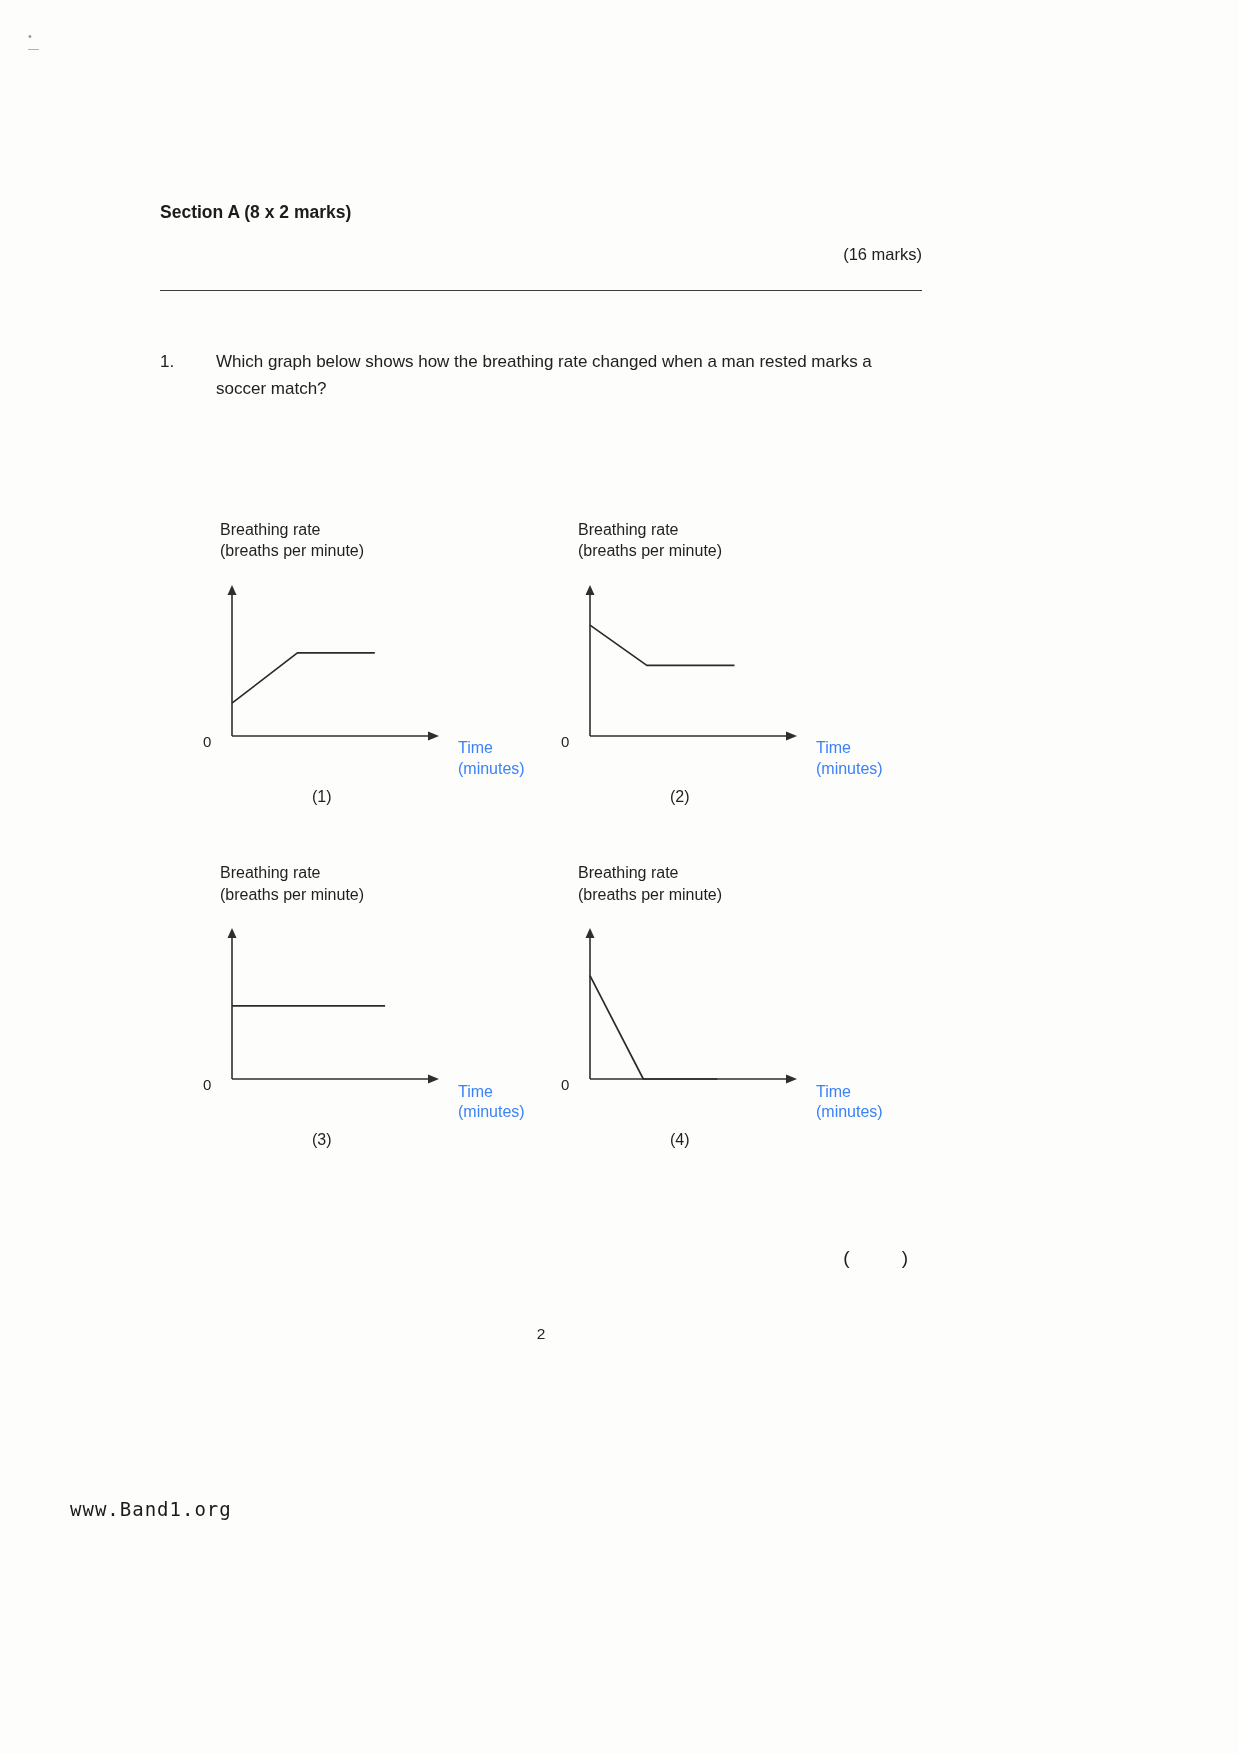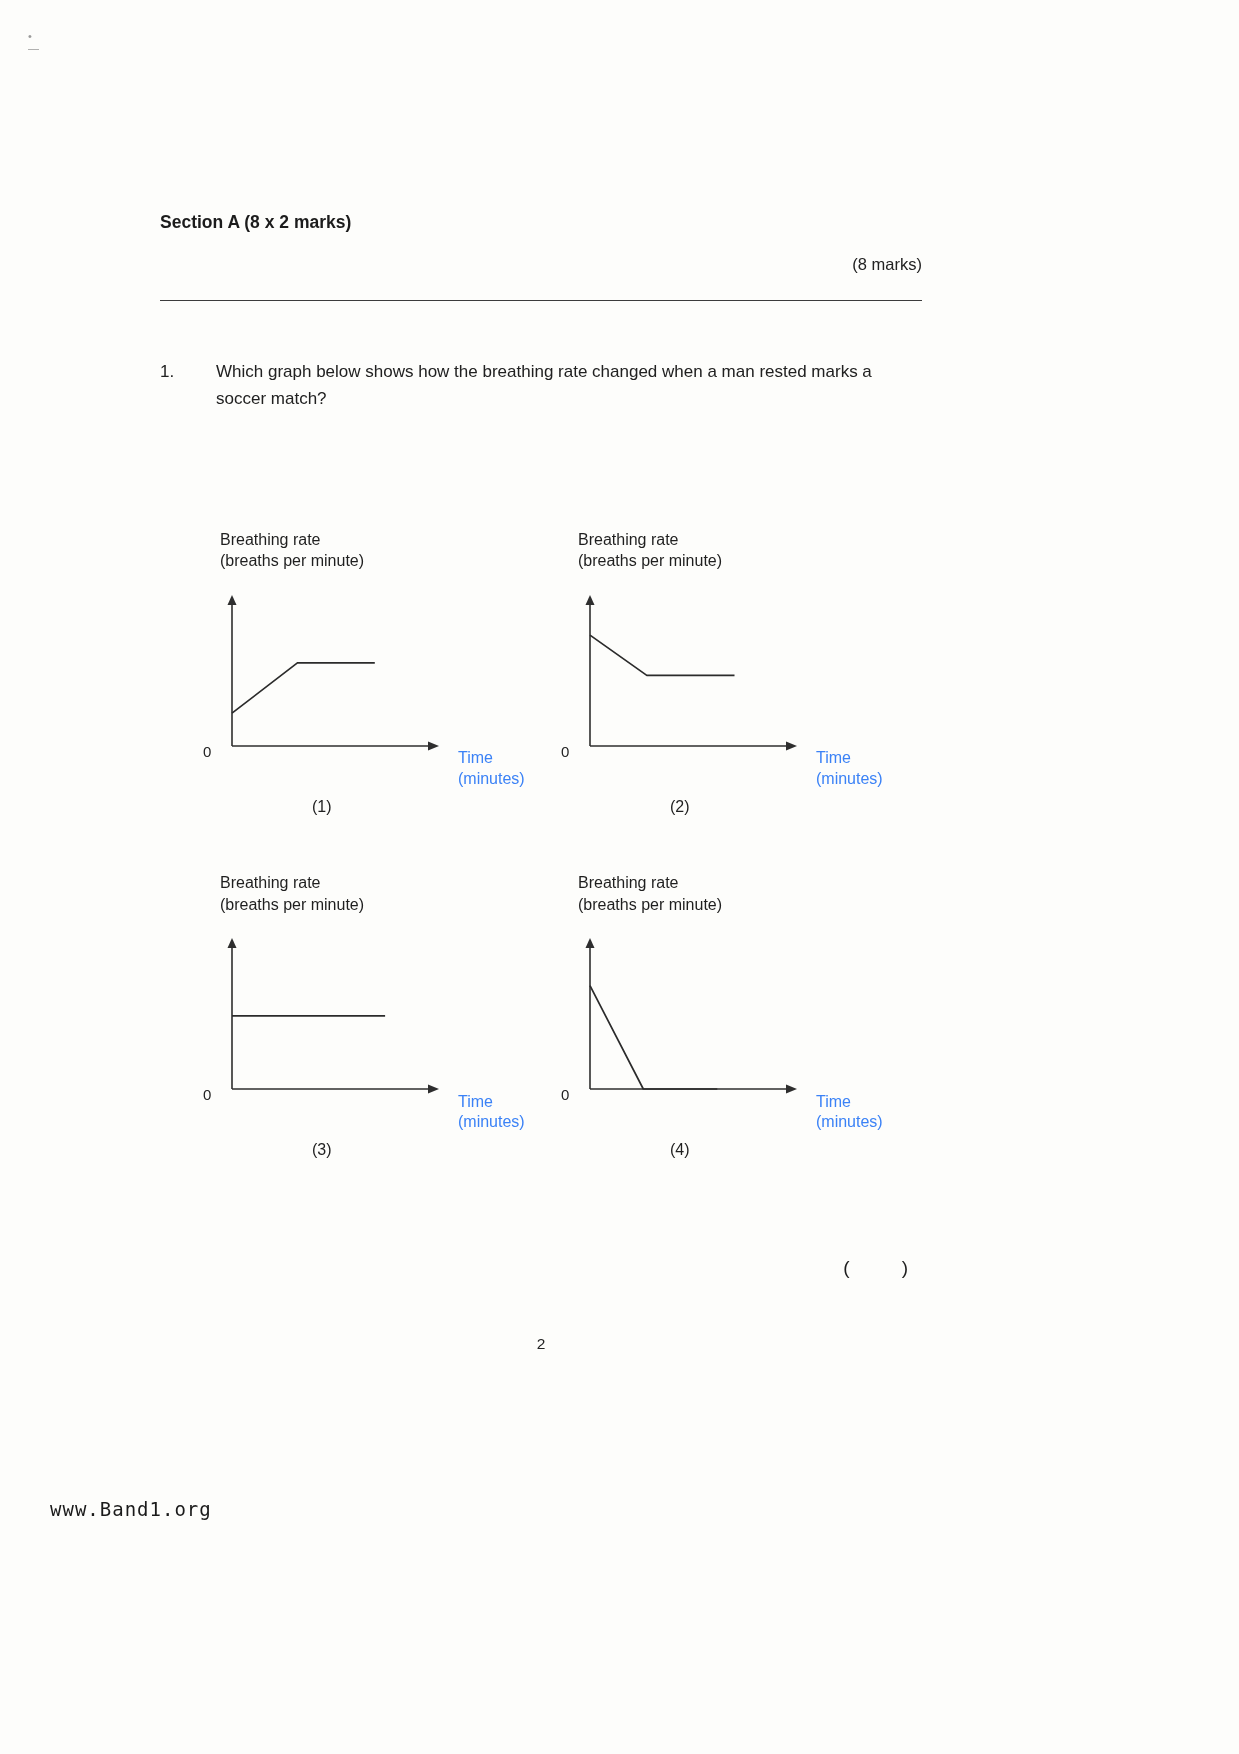--- a/index.html
+++ b/index.html
@@ -11,21 +11,21 @@
     font-family:"Liberation Sans", sans-serif;
     color:#222;
     overflow:hidden;
     box-shadow:0 0 6px rgba(0,0,0,.25);
   }
   .scan-artifact {
     position:absolute; top:30px; left:28px;
     width:60px; height:8px; color:#9a9a9a; font-size:11px;
     letter-spacing:28px;
   }
-  .content { position:absolute; left:160px; top:212px; width:762px; }
+  .content { position:absolute; left:160px; top:202px; width:762px; }
   .section-title { font-size:17.5px; font-weight:bold; color:#1c1c1c; }
   .instructions { margin-top:16px; font-size:17px; line-height:1.62; color:#232323; }
   .instructions .line { display:block; }
   .instructions .line2 { word-spacing:10px; }
   .marks-note { margin-top:22px; text-align:right; font-size:16.5px; }
   .divider { margin-top:26px; border:none; border-top:1.7px solid #3c3c3c; height:0; }
   .question { margin-top:58px; display:flex; font-size:17px; line-height:1.58; color:#212121; }
   .qnum { width:56px; flex:none; }
   .qtext { flex:1; max-width:705px; }
   .graph-grid {
@@ -41,40 +41,40 @@
   svg.plot .axis { stroke:#2e2e2e; stroke-width:1.6; fill:none; }
   svg.plot .axis-arrow { fill:#2e2e2e; }
   svg.plot .data-line { stroke:#2b2b2b; stroke-width:1.7; fill:none; stroke-linejoin:round; }
   .answer-row {
     margin-top:98px; display:flex; justify-content:flex-end; padding-right:14px;
     font-size:19px; color:#1e1e1e;
   }
   .answer-row .bracket-gap { display:inline-block; width:52px; }
   .page-number { margin-top:56px; text-align:center; font-size:15.5px; color:#232323; }
   .footer {
-    position:absolute; left:50px; top:1498px;
+    position:absolute; left:70px; top:1498px;
     font-family:"DejaVu Sans Mono", monospace;
     font-size:19px; color:#1a1a1a; letter-spacing:1px;
   }
 </style>
 </head>
 <body>
 
 <div class="page">
 
   <div class="scan-artifact">• ―</div>
 
   <div class="content">
 
     <div class="section-title">Section A (8 x 2 marks)</div>
 
     <p class="instructions">
     </p>
 
-    <div class="marks-note">(8 marks)</div>
+    <div class="marks-note">(16 marks)</div>
 
     <hr class="divider">
 
     <div class="question">
       <span class="qnum">1.</span>
       <span class="qtext">Which graph below shows how the breathing rate changed when a man rested marks a soccer match?</span>
     </div>
 
     <div class="graph-grid">
 

